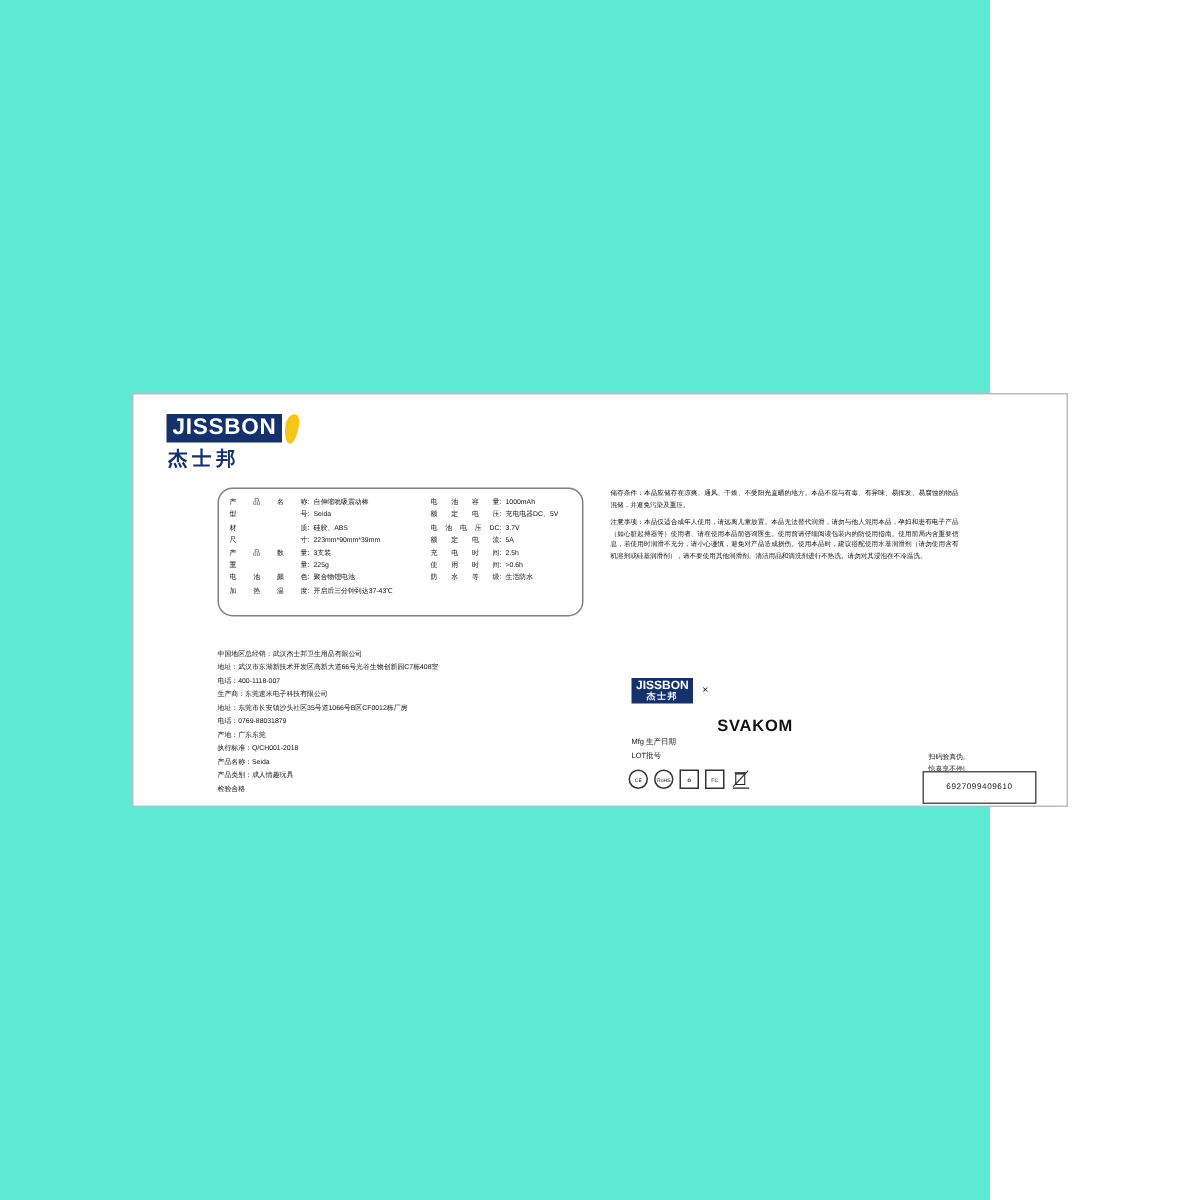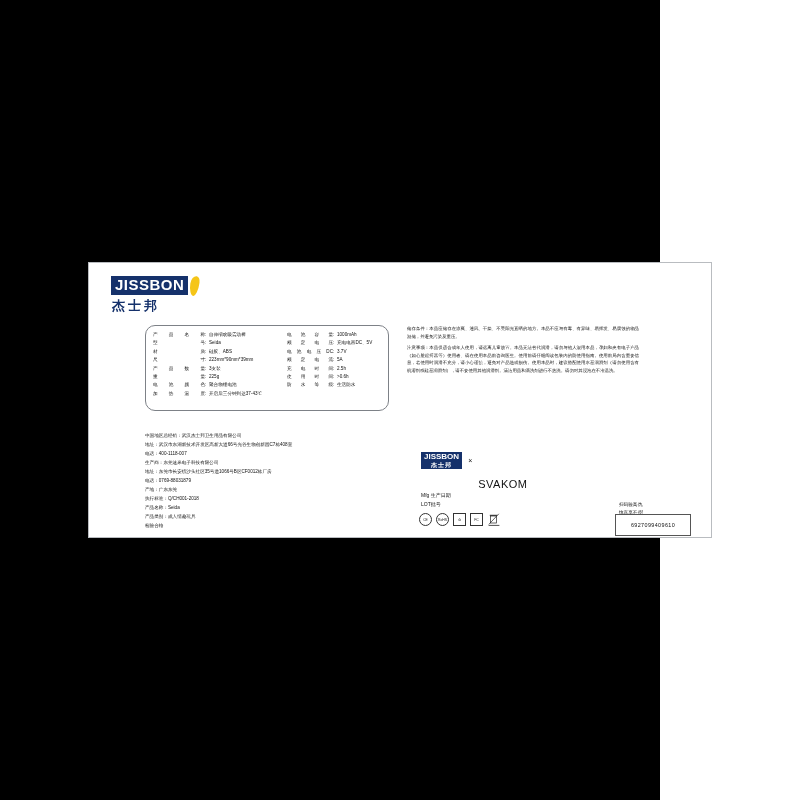--- a/index.html
+++ b/index.html
@@ -10,21 +10,21 @@
   body {
     width: 800px;
     height: 800px;
     font-family: "Liberation Sans", sans-serif;
     overflow: hidden;
   }
   #page {
     position: relative;
     width: 660px;
     height: 800px;
-    background: #000000;
+    background: #5eead4;
   }
   
   #panel {
     position: absolute;
     left: 88px;
     top: 262px;
     width: 624px;
     height: 276px;
     background: #ffffff;
     border: 1px solid #b9bcc0;
@@ -156,21 +156,21 @@
     font-size: 6px;
     letter-spacing: 1px;
     font-weight: bold;
   }
   #cobrand .x {
     font-size: 7px;
     color: #111;
   }
   #cobrand .sv {
     font-size: 11px;
-    font-weight: normal;
+    font-weight: bold;
     letter-spacing: 0.5px;
     color: #111;
     margin-top: 47px;
   }
 
   
   #mfg {
     position: absolute;
     left: 332px;
     top: 228px;

